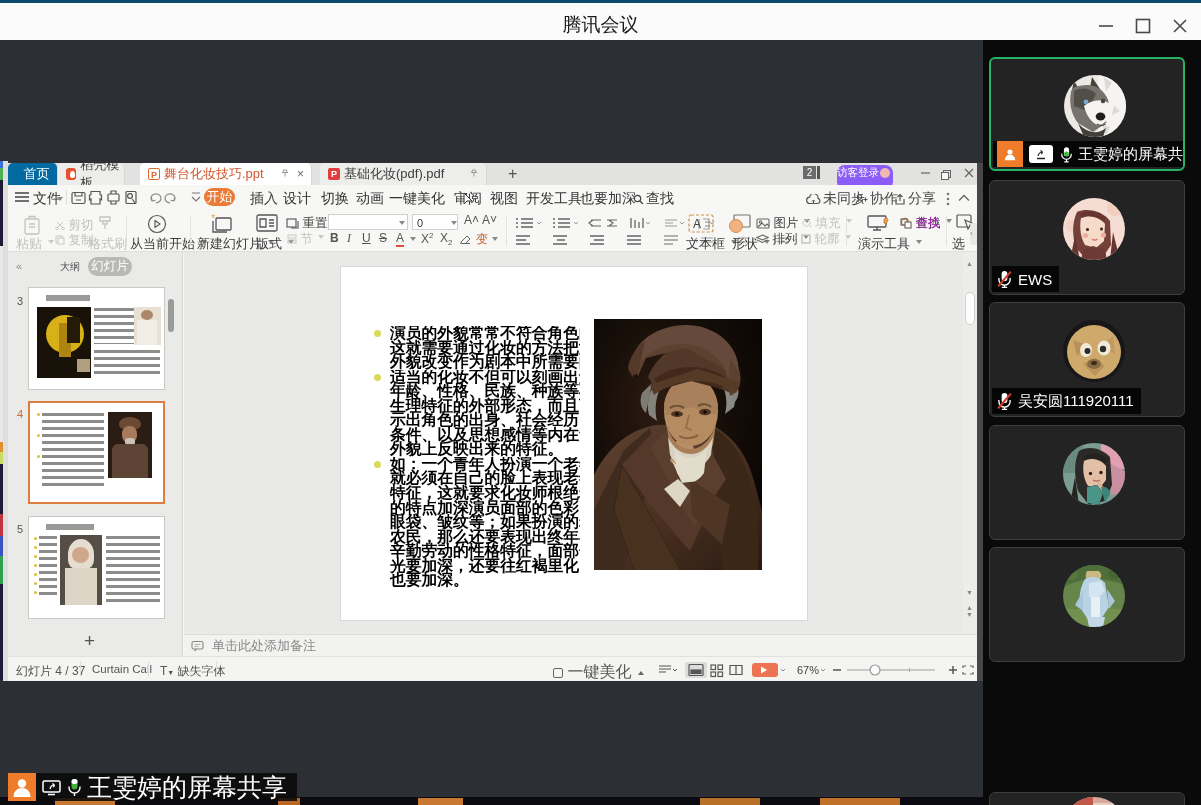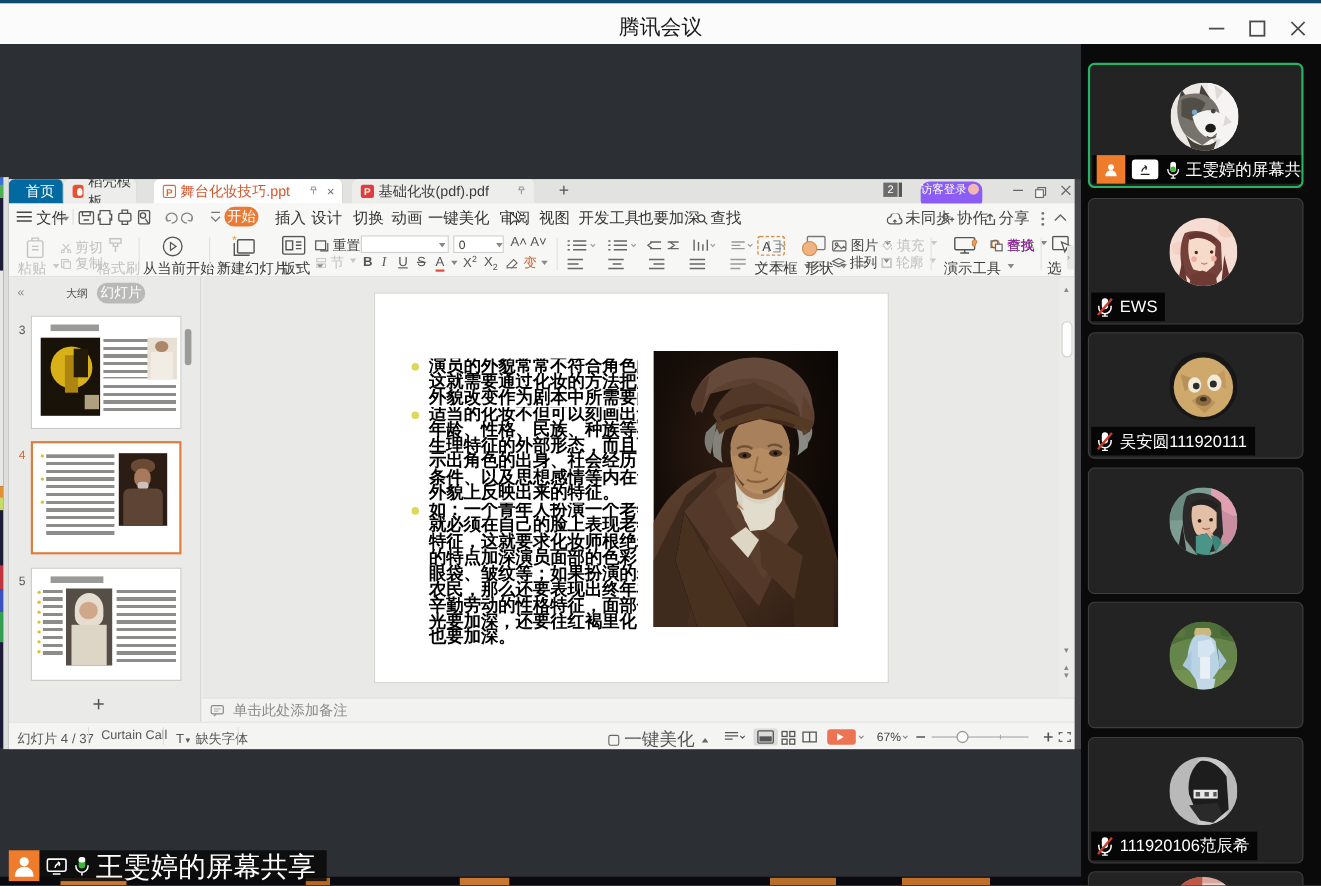--- a/index.html
+++ b/index.html
@@ -614,38 +614,20 @@
           <circle cx="52" cy="8" r="6" fill="#456535"></circle>
           <path d="M26 6h10v8H26z" fill="#d9c890"></path>
           <path d="M24 6c-2 4-2 8 2 10l10-1c3-3 3-6 0-9z" fill="#cbb87e"></path>
           <path d="M22 14c-5 8-7 20-4 30l8 12 12-2 8-12-4-24c-5-6-14-8-20-4z" fill="#b9d2e4"></path>
           <path d="M26 18l12-2 4 10-8 8-8-2z" fill="#d4e4f0"></path>
           <path d="M20 26l-8 14 8 6zM44 24l8 12-6 8z" fill="#a9c6dc"></path>
           <path d="M28 32h9v22h-9z" fill="#e8f0f6"></path>
           <path d="M24 52h18l-2 10H26z" fill="#c2d8e8"></path>
         </svg></div>
   </div>
-  <div class="tile" style="top:630px">
-    <div class="av"><svg width="62" height="62" viewBox="0 0 62 62">
-          <rect width="62" height="62" fill="#b9b9b9"></rect>
-          <path d="M26 2h26v60H26z" fill="#c9c9c9"></path>
-          <path d="M28 4c-8 6-12 18-10 30l8 20 16 4 12-10-2-30c-6-10-16-16-24-14z" fill="#1d1d1d"></path>
-          <path d="M22 30h22v8H22z" fill="#e8e8e8"></path>
-          <path d="M24 32h4v4h-4zM32 32h4v4h-4zM40 32h3v4h-3z" fill="#555"></path>
-          <path d="M18 44l10 14 12 2 8-8-4-10z" fill="#2a2a2a"></path>
-        </svg></div>
-    <div class="tlabel">
-        <svg width="17" height="18" viewBox="0 0 15 17">
-          <rect x="4.8" y="1" width="5.4" height="9.5" rx="2.7" fill="#fff"></rect>
-          <path d="M2.2 7.5v1.5a5.3 5.3 0 0 0 10.6 0V7.5M7.5 14v2.5M5 16.5h5" stroke="#fff" stroke-width="1.3" fill="none"></path>
-          <path d="M1.5 15.5L13.5 1.5" stroke="#d03a28" stroke-width="2"></path>
-        </svg>
-        <span style="margin-left:5px">111920106范辰希</span>
-      </div>
-  </div>
   <div class="tile" style="top:752px">
     <div class="av" style="top:4px"><svg width="62" height="62" viewBox="0 0 62 62">
           <rect width="62" height="62" fill="#d8a8a0"></rect>
           <path d="M0 0h30v40H0z" fill="#c05848"></path>
           <path d="M30 6h32v34H30z" fill="#e8d0c0"></path>
           <path d="M12 30h38v32H12z" fill="#983838"></path>
         </svg></div>
   </div>
 </div>
 

